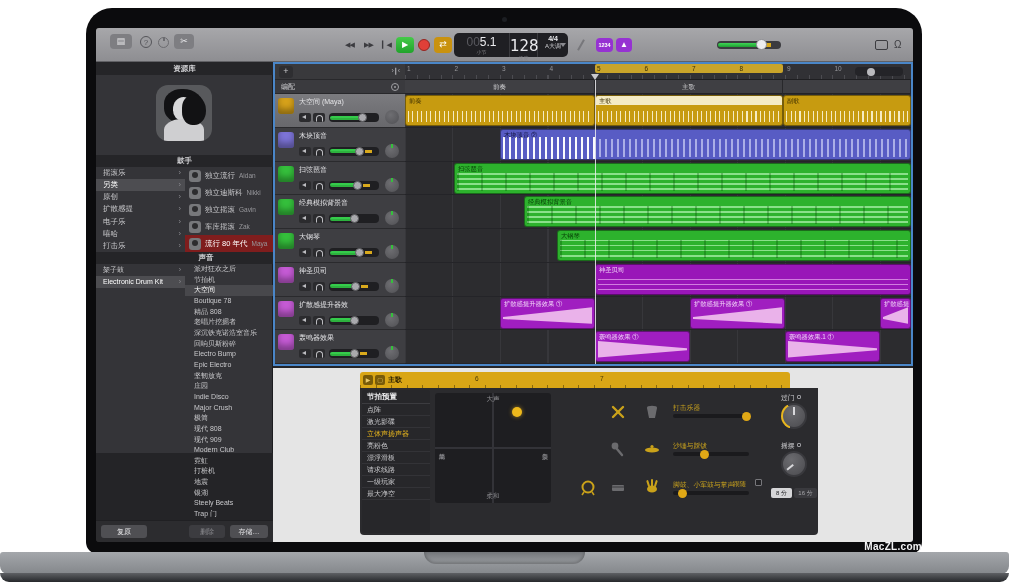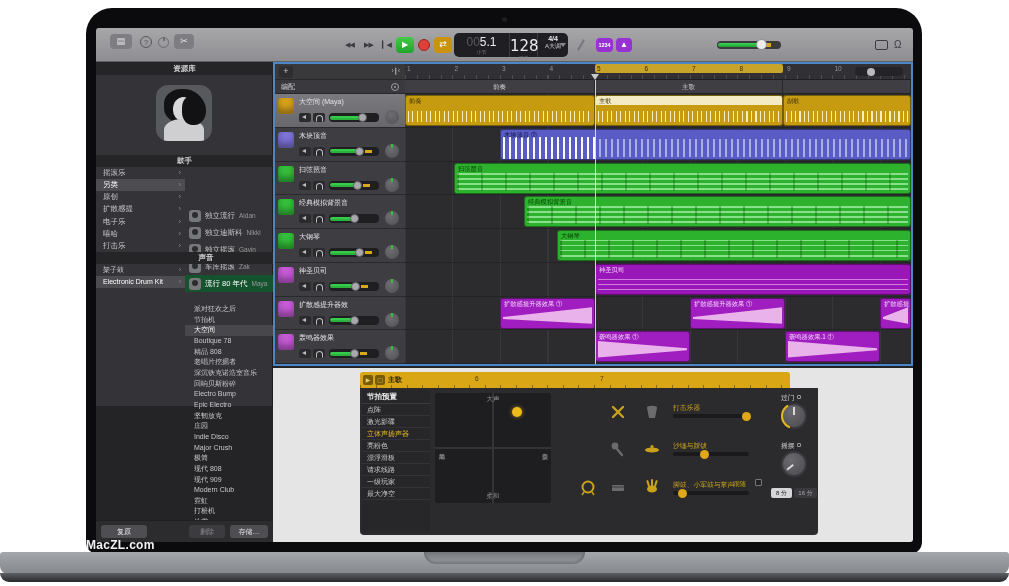--- a/index.html
+++ b/index.html
@@ -1,21 +1,21 @@
 <!DOCTYPE html>
 <html style="--purple: #9632d2; --blue_focus: #4a86c8; --accent_yellow: #d9a616; --play_green: #2fbf3a; --record_red: #e04038; --cycle_gold: #c9920f; --region_yellow: #c79b10; --region_blue: #585cc4; --region_green: #2db22d; --region_magenta: #a01ec0;"><head>
 <meta charset="utf-8">
 <style>
   *{margin:0;padding:0;box-sizing:border-box;font-family:"Liberation Sans",sans-serif;}
   body{width:1009px;height:586px;background:#fff;position:relative;overflow:hidden;}
   
   .bezel{position:absolute;left:86px;top:8px;width:836px;height:546px;background:#0b0b0d;
          border-radius:26px 26px 12px 12px;}
   .cam{position:absolute;left:50%;top:9px;width:5px;height:5px;margin-left:-2px;border-radius:50%;background:#1c1e22;}
-  .brand{position:absolute;left:0;right:0;bottom:2px;text-align:left;font-size:12px;font-weight:bold;color:#f2f2f4;letter-spacing:.3px;}
+  .brand{position:absolute;left:0;right:0;bottom:2px;text-align:right;font-size:10px;font-weight:bold;color:#f2f2f4;letter-spacing:.3px;}
   .base{position:absolute;left:0;top:552px;width:1009px;height:22px;background:linear-gradient(#a4a7ab,#84878b);border-radius:3px 3px 8px 8px;}
   .notch{position:absolute;left:424px;top:0;width:161px;height:12px;border-radius:0 0 12px 12px;background:linear-gradient(#73767a,#9b9ea2);box-shadow:inset 0 -2px 3px rgba(0,0,0,.25);}
   .base-edge{position:absolute;left:0;top:573px;width:1009px;height:9px;background:linear-gradient(#5e6064,#26282b);border-radius:0 0 12px 12px;}
   
   .screen{position:absolute;left:10px;top:20px;width:817px;height:514px;background:#242427;overflow:hidden;border-radius:3px;}
   
   .toolbar{position:absolute;left:0;top:0;width:817px;height:34px;background:linear-gradient(#a7a7aa,#8e8e92);border-bottom:1px solid #616165;}
   .tbtn{position:absolute;background:#7e7e82;border-radius:4px;color:#e8e8ea;text-align:center;}
   .help{position:absolute;width:12px;height:12px;border:1px solid #55555a;border-radius:50%;color:#55555a;font-size:8px;line-height:11px;text-align:center;}
   .knob-ic{position:absolute;width:11px;height:11px;border:1.5px solid #6c6c70;border-radius:50%;}
@@ -36,34 +36,34 @@
   .tuner::after{content:"";position:absolute;left:4px;top:0;width:2px;height:12px;background:#77777b;transform:rotate(30deg);}
   .pbtn{position:absolute;top:10px;height:14px;border-radius:4px;background:var(--purple);color:#fff;text-align:center;}
   .vol{position:absolute;left:621px;top:13px;width:64px;height:8px;border-radius:4px;background:#3b3b3f;}
   .vol .vf{position:absolute;left:1px;top:2px;height:4px;width:68%;background:linear-gradient(#3fd455,#1f9e32);border-radius:2px;}
   .vol .vy{position:absolute;left:68%;top:2px;height:4px;width:16%;background:#d9a91c;}
   .vol .vk{position:absolute;left:calc(68% - 5px);top:-2px;width:11px;height:11px;border-radius:50%;background:#ececee;border:1px solid #8e8e92;}
   .ric{position:absolute;top:12px;color:#3c3c40;}
   .mb-ic{width:13px;height:10px;border:1.3px solid #3c3c40;border-radius:2px;}
   .omega{font-size:10px;line-height:10px;}
   
-  .sidebar{position:absolute;left:0;top:34px;width:177px;height:344px;background:#343438;border-right:1px solid #1d1d20;}
+  .sidebar{position:absolute;left:0;top:34px;width:177px;height:391px;background:#343438;border-right:1px solid #1d1d20;}
   .sb-strip{position:absolute;left:0;width:177px;height:13px;background:#252528;color:#d2d2d5;font-size:7.5px;font-weight:bold;text-align:center;line-height:13px;}
   .avatar{position:absolute;left:60px;top:23px;width:56px;height:56px;border-radius:12px;background:#58595c;overflow:hidden;}
   .avatar .hair{position:absolute;left:8px;top:4px;width:40px;height:34px;border-radius:50% 60% 55% 50%;background:#121214;}
   .avatar .face{position:absolute;left:17px;top:12px;width:21px;height:24px;border-radius:50% 50% 45% 45%;background:#d8d8da;}
   .avatar .body{position:absolute;left:8px;top:34px;width:40px;height:24px;border-radius:45% 45% 0 0;background:#cfcfd1;}
   .col-l{position:absolute;left:0;width:89px;}
-  .col-r{position:absolute;left:89px;width:88px;margin-top:40px;}
+  .col-r{position:absolute;left:89px;width:88px;}
   .row{position:relative;color:#c9c9cc;font-size:7.5px;overflow:hidden;white-space:nowrap;}
   .g-row{height:12.14px;line-height:12.14px;padding-left:7px;}
   .g-row .chv{position:absolute;right:4px;color:#8b8b8f;}
   .g-row.selected{background:#4d4d51;color:#fff;}
   .d-row{height:17px;display:flex;align-items:center;gap:4px;padding-left:4px;}
-  .d-row.selected{background:#14532d;color:#fff;}
+  .d-row.selected{background:#7f1d1d;color:#fff;}
   .d-ava{width:12px;height:12px;border-radius:3px;background:#77787b;position:relative;flex:0 0 12px;}
   .d-ava::after{content:"";position:absolute;left:3px;top:2px;width:6px;height:6px;border-radius:50%;background:#2c2c2e;}
   .d-person{color:#97979b;font-size:6.5px;}
   .k-row{height:12px;line-height:12px;padding-left:7px;font-size:7px;}
   .k-row .chv{position:absolute;right:4px;color:#8b8b8f;}
   .k-row.selected{background:#4d4d51;color:#fff;}
   .p-row{height:10.66px;line-height:10.66px;padding-left:9px;font-size:7px;}
   .p-row.selected{background:#48484c;color:#fff;}
   .sb-foot{position:absolute;left:0;top:458px;width:177px;height:22px;background:#2c2c2f;border-top:1px solid #202023;}
   .f-btn{position:absolute;top:4px;height:13px;border-radius:3px;background:#4f4f53;color:#e2e2e4;font-size:7px;text-align:center;line-height:13px;}

